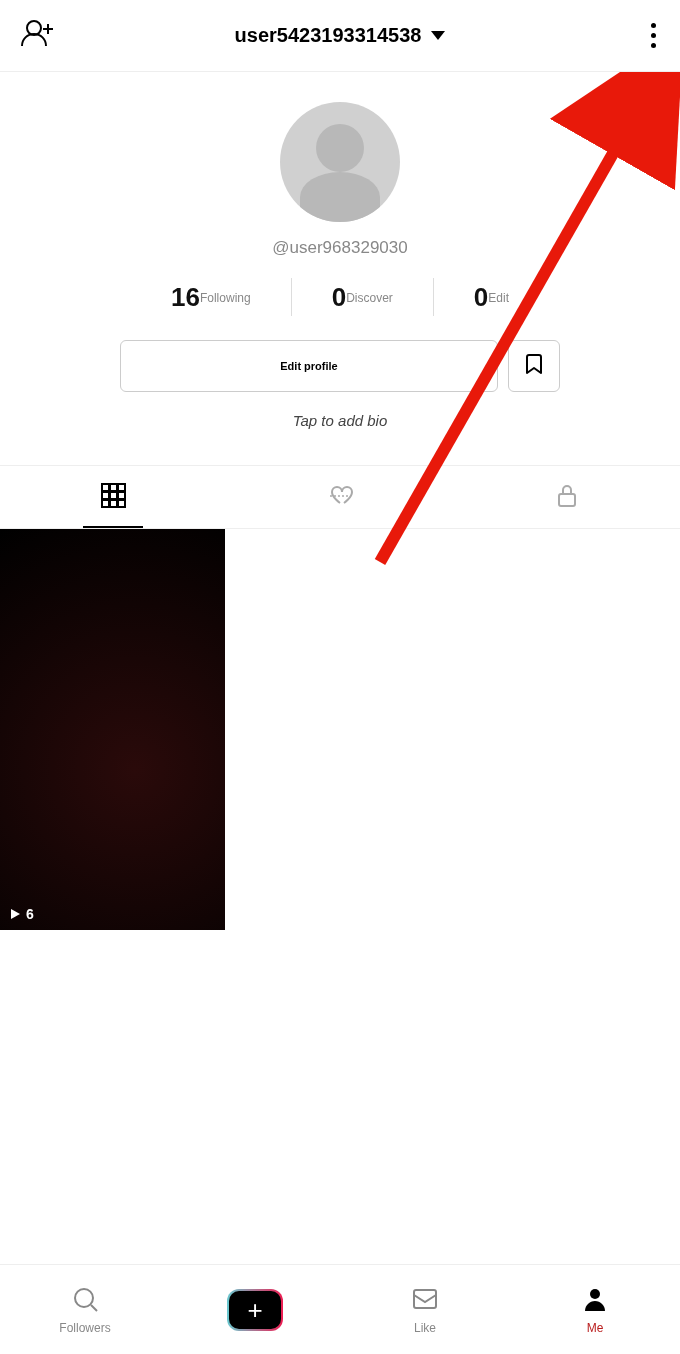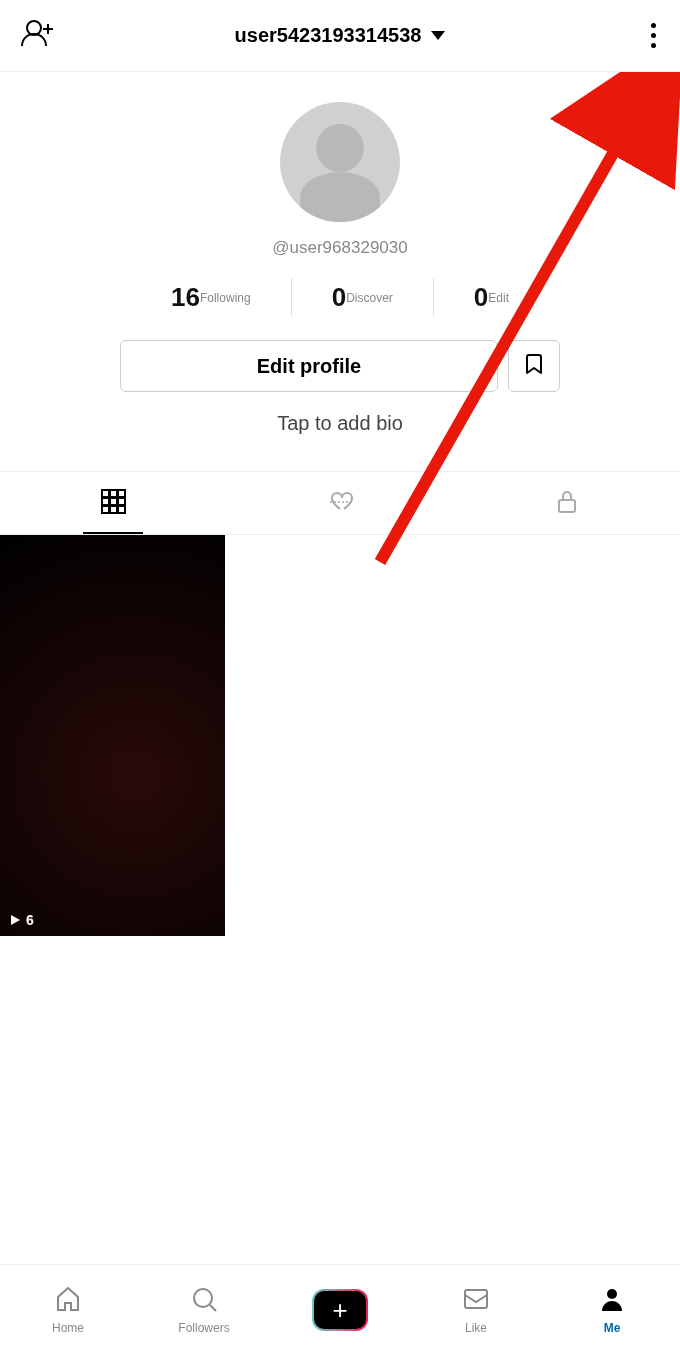--- a/index.html
+++ b/index.html
@@ -143,40 +143,41 @@
       margin-bottom: 20px;
       width: 100%;
       max-width: 440px;
     }
     .edit-profile-btn {
       flex: 1;
       height: 52px;
       border: 1.5px solid #ccc;
       border-radius: 6px;
       background: #fff;
-      font-size: 20px;
+      font-size: 11px;
       font-weight: 700;
       cursor: pointer;
     }
     .bookmark-btn {
       width: 52px; height: 52px;
       border: 1.5px solid #ccc;
       border-radius: 6px;
       background: #fff;
       display: flex;
       align-items: center;
       justify-content: center;
       cursor: pointer;
     }
     .bookmark-icon svg { width: 24px; height: 24px; }
 
     .bio-text {
-      font-size: 20px;
+      font-size: 15px;
       color: #444;
       margin-bottom: 10px;
+      font-style: italic;
     }
 
     
     .content-tabs {
       display: flex;
       border-top: 1px solid #eee;
       border-bottom: 1px solid #eee;
       width: 100%;
       margin-top: 6px;
     }
@@ -263,22 +264,22 @@
       align-items: center;
       gap: 4px;
       cursor: pointer;
       min-width: 80px;
     }
     .nav-label {
       font-size: 12px;
       color: #888;
     }
     .nav-label.active {
-      color: #0369a1;
-      font-weight: 700;
+      color: #b91c1c;
+      font-weight: 400;
     }
     .nav-icon svg { width: 28px; height: 28px; }
 
     .add-btn {
       width: 56px; height: 42px;
       background: linear-gradient(to right, #69C9D0, #EE1D52);
       border-radius: 12px;
       display: flex;
       align-items: center;
       justify-content: center;
@@ -430,28 +431,20 @@
         </svg>
       <span>6</span>
     </div>
   </div>
 </div>
 
 <div class="bottom-spacer"></div>
 
 <div class="bottom-nav">
 
-  <div class="nav-item">
-    <span class="nav-icon">
-      <svg viewBox="0 0 28 28" fill="none" stroke="#888" stroke-width="2">
-        <path d="M4 12L14 3l10 9v13H17v-7h-6v7H4z"></path>
-      </svg>
-    </span>
-    <span class="nav-label">Home</span>
-  </div>
 
   <div class="nav-item">
     <span class="nav-icon">
       <svg viewBox="0 0 28 28" fill="none" stroke="#888" stroke-width="2">
         <circle cx="13" cy="13" r="9"></circle>
         <line x1="20" y1="20" x2="26" y2="26"></line>
       </svg>
     </span>
     <span class="nav-label">Followers</span>
   </div>

